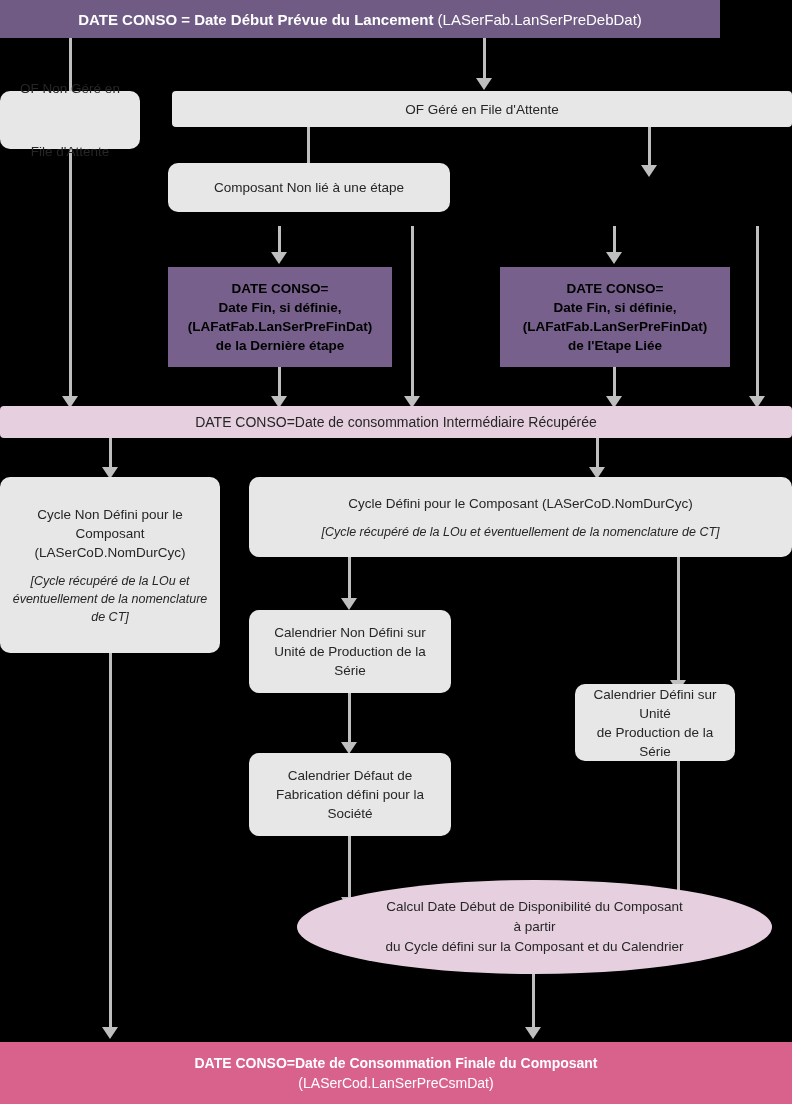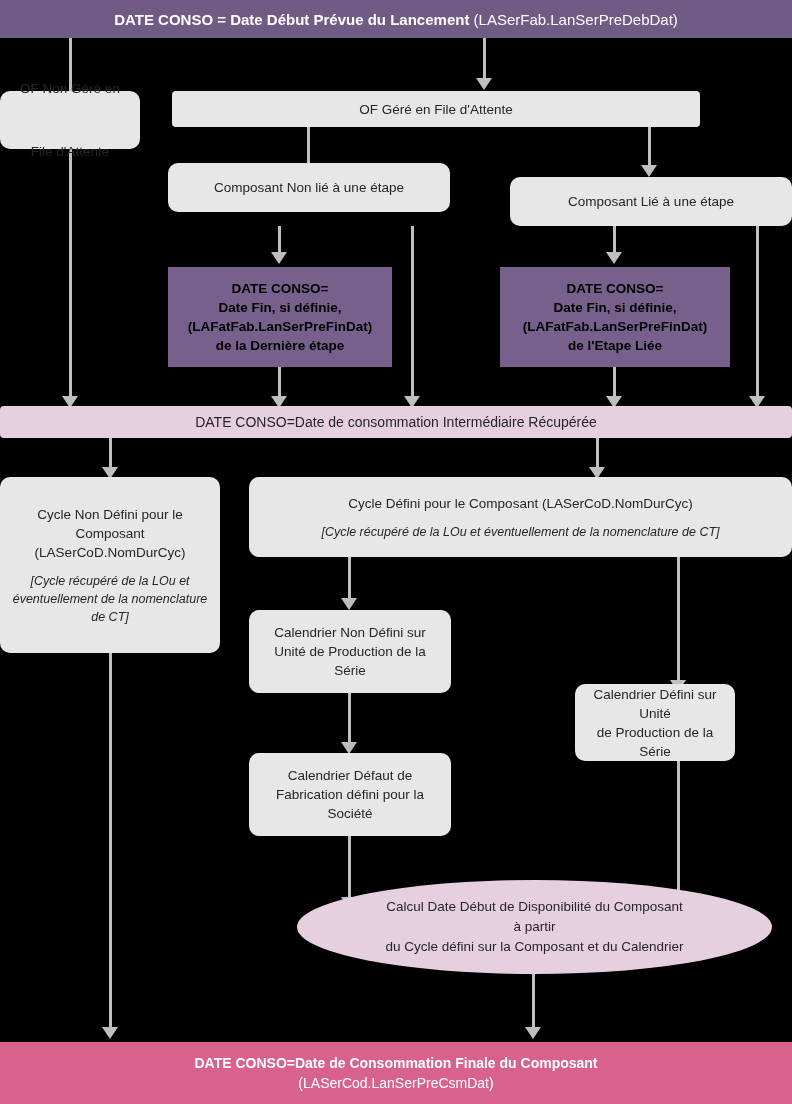--- a/index.html
+++ b/index.html
@@ -158,42 +158,39 @@
 
   <div class="line" style="left:348px; top:836px; height:68px;"></div>
   <div class="arrowhead" style="left:341px; top:897px;"></div>
 
   <div class="line" style="left:677px; top:760px; height:150px;"></div>
   <div class="arrowhead" style="left:670px; top:902px;"></div>
 
   <div class="line" style="left:532px; top:972px; height:62px;"></div>
   <div class="arrowhead" style="left:525px; top:1027px;"></div>
 
-  <div class="node banner" style="left:0px; top:0px; width:792px; height:38px;">
+  <div class="node banner" style="left:0px; top:0px; width:720px; height:38px;">
     <div>
       <span>DATE CONSO = Date Début Prévue du Lancement </span><span class="sub">(LASerFab.LanSerPreDebDat)</span>
     </div>
   </div>
 
   <div class="node grey-box" style="left:0px; top:91px; width:140px; height:58px;gap:44px;">
     <div>OF Non Géré en</div>
     <div>File d'Attente</div>
   </div>
 
-  <div class="node grey-box flat" style="left:172px; top:91px; width:528px; height:36px;justify-content:center;">
+  <div class="node grey-box flat" style="left:172px; top:91px; width:620px; height:36px;justify-content:center;">
     <div>OF Géré en File d'Attente</div>
   </div>
 
   <div class="node grey-box" style="left:168px; top:163px; width:282px; height:49px;">
     <div>Composant Non lié à une étape</div>
   </div>
 
-  <div class="node grey-box" style="left:510px; top:177px; width:282px; height:49px;">
-    <div>Composant Lié à une étape</div>
-  </div>
 
   <div class="node purple-box" style="left:168px; top:267px; width:224px; height:100px;">
     <div>DATE CONSO=</div>
     <div>Date Fin, si définie,</div>
     <div>(LAFatFab.LanSerPreFinDat)</div>
     <div>de la Dernière étape</div>
   </div>
 
   <div class="node purple-box" style="left:500px; top:267px; width:230px; height:100px;">
     <div>DATE CONSO=</div>

